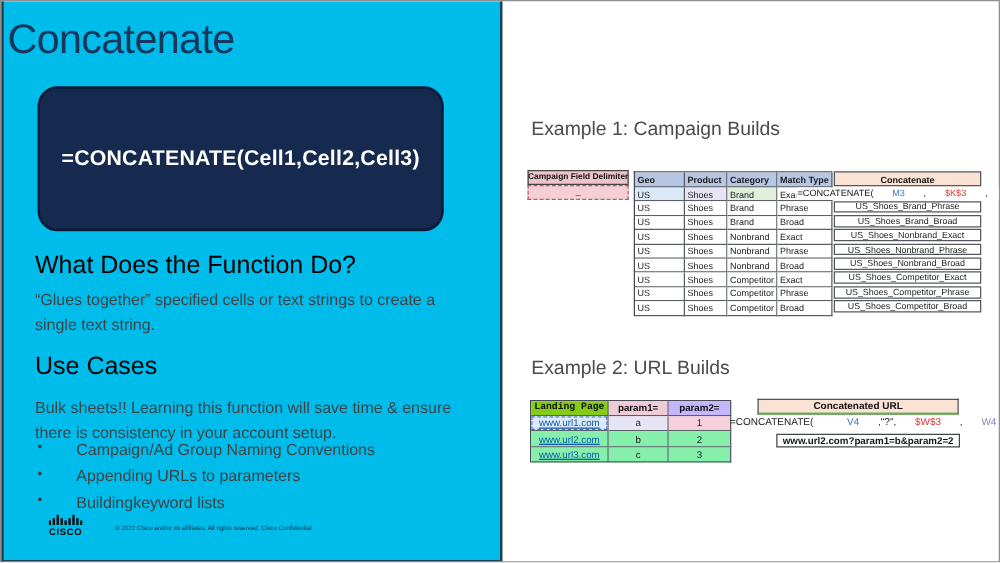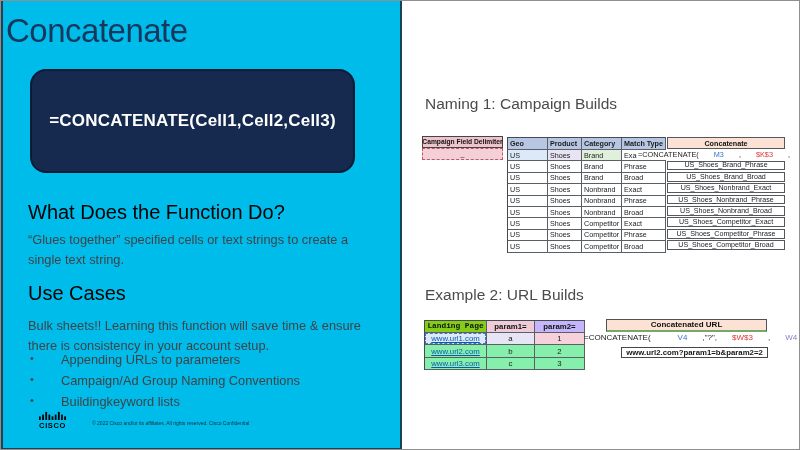--- a/index.html
+++ b/index.html
@@ -3,21 +3,21 @@
 <meta charset="utf-8">
 <style>
   html,body{margin:0;padding:0;background:#fff;}
   .slide{position:relative;width:800px;height:450px;box-sizing:border-box;border:1px solid #8f8f8f;
          background:#fff;font-family:"Liberation Sans","DejaVu Sans",sans-serif;overflow:hidden;}
   
   .left-panel{position:absolute;left:0;top:0;width:399px;height:449px;background:#00BCEB;
               border-left:2px solid #1d4257;border-bottom:2px solid #1d4257;box-sizing:border-box;}
   .divider{position:absolute;left:399px;top:0;width:2px;height:449px;background:#1d4257;}
   .title{position:absolute;left:3px;top:11px;font-size:33px;font-weight:400;color:#17375D;letter-spacing:-0.5px;}
-  .navy-box{position:absolute;left:27px;top:68px;width:325px;height:104px;background:#152A4E;
+  .navy-box{position:absolute;left:27px;top:68px;width:325px;height:116px;background:#152A4E;
             border:2px solid #0A1B36;border-radius:16px;box-sizing:border-box;
             display:flex;align-items:center;justify-content:center;}
   .navy-box span{color:#ffffff;font-size:17px;font-weight:700;letter-spacing:0.2px;}
   .h2{position:absolute;left:25px;font-size:20px;font-weight:400;color:#000000;}
   .h2-what{top:200px;}
   .h2-uc{top:281px;}
   .body-text{position:absolute;left:25px;width:345px;font-size:12.8px;line-height:1.6;color:#3E4347;}
   .body-what{top:229px;}
   .body-uc{top:315px;width:335px;}
   .bullets{position:absolute;left:27px;top:351px;margin:0;padding:0;list-style:none;}
@@ -97,22 +97,22 @@
       <span>=CONCATENATE(Cell1,Cell2,Cell3)</span>
     </div>
 
     <div class="h2 h2-what">What Does the Function Do?</div>
     <div class="body-text body-what">“Glues together” specified cells or text strings to create a single text string.</div>
 
     <div class="h2 h2-uc">Use Cases</div>
     <div class="body-text body-uc">Bulk sheets!! Learning this function will save time &amp; ensure there is consistency in your account setup.</div>
 
     <ul class="bullets">
+      <li><span>Campaign/Ad Group Naming Conventions</span></li>
       <li><span>Appending URLs to parameters</span></li>
-      <li><span>Campaign/Ad Group Naming Conventions</span></li>
       <li><span>Buildingkeyword lists</span></li>
     </ul>
 
     <div class="footer">
       <div class="cisco-logo">
         <svg width="27" height="9" viewBox="0 0 30 10">
           <rect x="0" y="6" width="2" height="4" fill="#000"></rect>
           <rect x="3.5" y="4" width="2" height="6" fill="#000"></rect>
           <rect x="7" y="1" width="2" height="9" fill="#000"></rect>
           <rect x="10.5" y="4" width="2" height="6" fill="#000"></rect>
@@ -123,21 +123,21 @@
           <rect x="28" y="6" width="2" height="4" fill="#000"></rect>
         </svg>
         <span class="cisco-word">CISCO</span>
       </div>
       <div class="copyright">© 2022 Cisco and/or its affiliates. All rights reserved. Cisco Confidential</div>
     </div>
   </div>
 
   <div class="divider"></div>
 
-  <div class="ex-heading ex1-heading">Naming 1: Campaign Builds</div>
+  <div class="ex-heading ex1-heading">Example 1: Campaign Builds</div>
 
   <div class="delim-header">Campaign Field Delimiter</div>
   <div class="delim-cell">_</div>
 
   <div class="ex1-table">
     <div class="c h">Geo</div>
     <div class="c h">Product</div>
     <div class="c h">Category</div>
     <div class="c h">Match Type</div>
 

